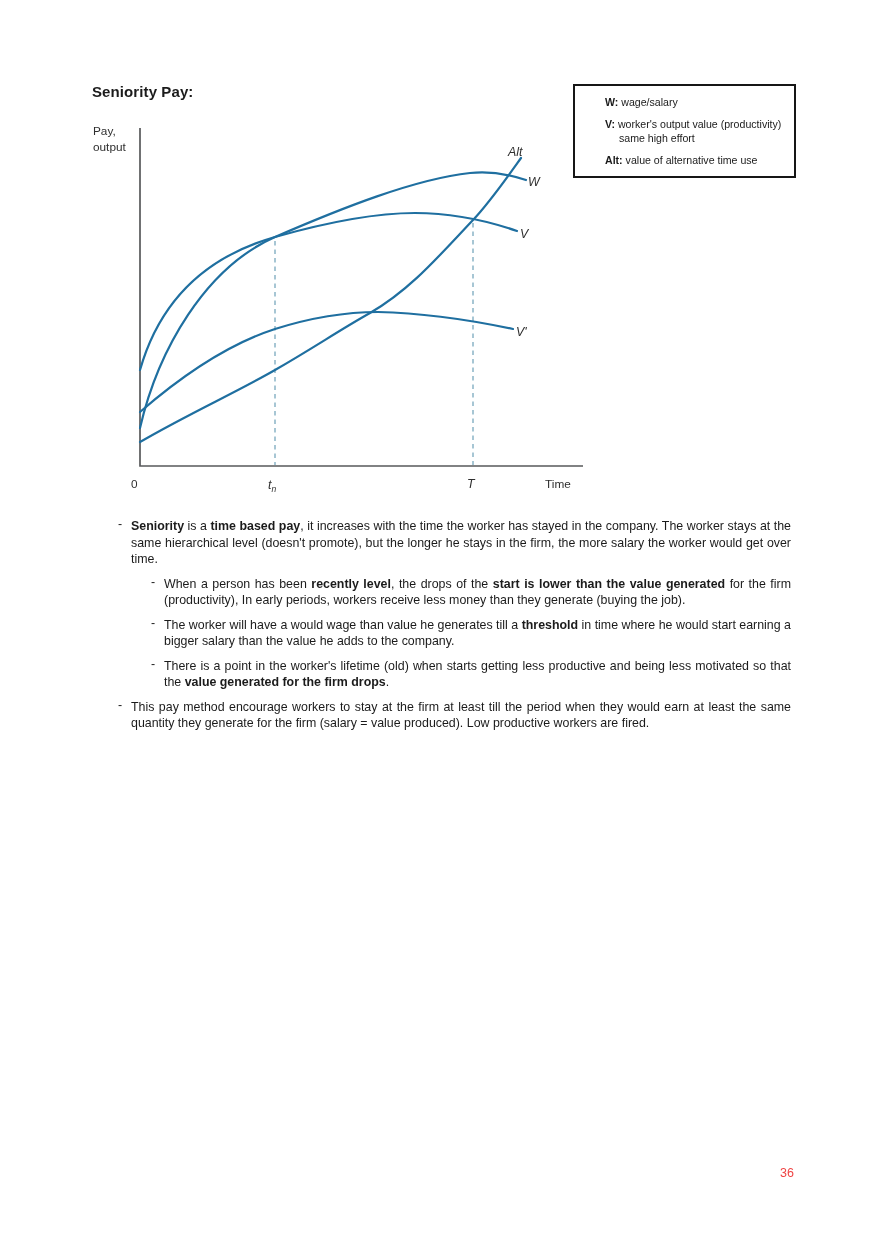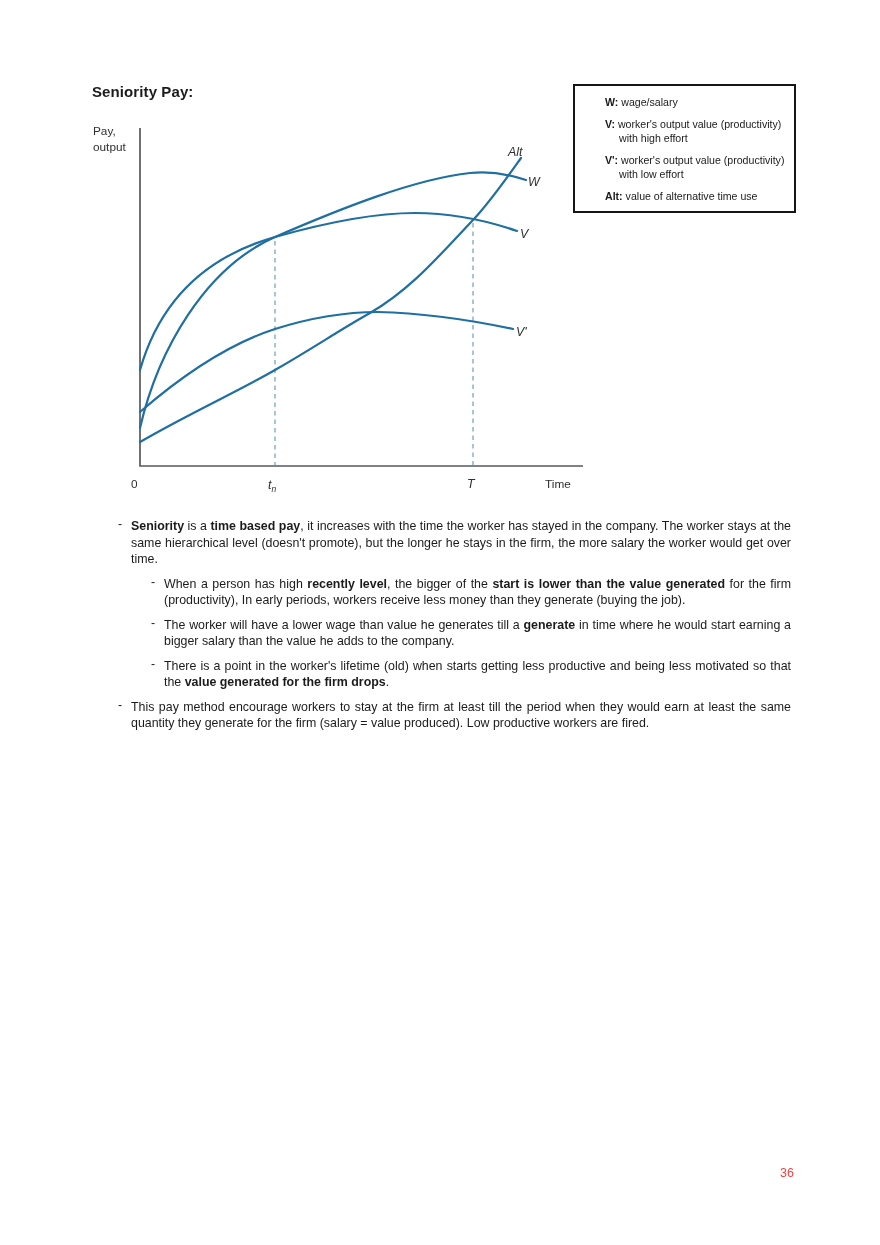--- a/index.html
+++ b/index.html
@@ -31,25 +31,21 @@
 
 <div class="page">
   <div class="title">Seniority Pay:</div>
 
   <div class="legend">
       <div class="lg">
         <div class="l1"><b>W:</b> wage/salary</div>
       </div>
       <div class="lg">
         <div class="l1"><b>V:</b> worker's output value (productivity)</div>
-        <div class="l2">with high effort</div>
-      </div>
-      <div class="lg">
-        <div class="l1"><b>V':</b> worker's output value (productivity)</div>
-        <div class="l2">with low effort</div>
+        <div class="l2">same high effort</div>
       </div>
       <div class="lg">
         <div class="l1"><b>Alt:</b> value of alternative time use</div>
       </div>
     </div>
 
   <svg class="chart" width="520" height="390" viewBox="0 0 520 390">
       <path d="M 60 13 L 60 351 L 503 351" class="axis" stroke="#58595b"></path>
       <path d="M 195 126 L 195 350" class="dashline" stroke="#8ab4c6"></path>
       <path d="M 393 108 L 393 350" class="dashline" stroke="#8ab4c6"></path>
@@ -69,25 +65,25 @@
       <text x="436" y="221" class="it">V'</text>
     </svg>
 
   <div class="notes">
       <div class="row lvl1">
         <span class="mk">-</span>
         <div class="txt"><b>Seniority</b><span> is a </span><b>time based pay</b><span>, it increases with the time the worker has stayed in the company. The worker stays at the same hierarchical level (doesn't promote), but the longer he stays in the firm, the more salary the worker would get over time.</span></div>
       </div>
       <div class="row lvl2">
         <span class="mk">-</span>
-        <div class="txt"><span>When a person has high </span><b>recently level</b><span>, the bigger of the </span><b>start is lower than the value generated</b><span> for the firm (productivity), In early periods, workers receive less money than they generate (buying the job).</span></div>
+        <div class="txt"><span>When a person has been </span><b>recently level</b><span>, the drops of the </span><b>start is lower than the value generated</b><span> for the firm (productivity), In early periods, workers receive less money than they generate (buying the job).</span></div>
       </div>
       <div class="row lvl2">
         <span class="mk">-</span>
-        <div class="txt"><span>The worker will have a lower wage than value he generates till a </span><b>generate</b><span> in time where he would start earning a bigger salary than the value he adds to the company.</span></div>
+        <div class="txt"><span>The worker will have a would wage than value he generates till a </span><b>threshold</b><span> in time where he would start earning a bigger salary than the value he adds to the company.</span></div>
       </div>
       <div class="row lvl2">
         <span class="mk">-</span>
         <div class="txt"><span>There is a point in the worker's lifetime (old) when starts getting less productive and being less motivated so that the </span><b>value generated for the firm drops</b><span>.</span></div>
       </div>
       <div class="row lvl1">
         <span class="mk">-</span>
         <div class="txt"><span>This pay method encourage workers to stay at the firm at least till the period when they would earn at least the same quantity they generate for the firm (salary = value produced). Low productive workers are fired.</span></div>
       </div>
     </div>

